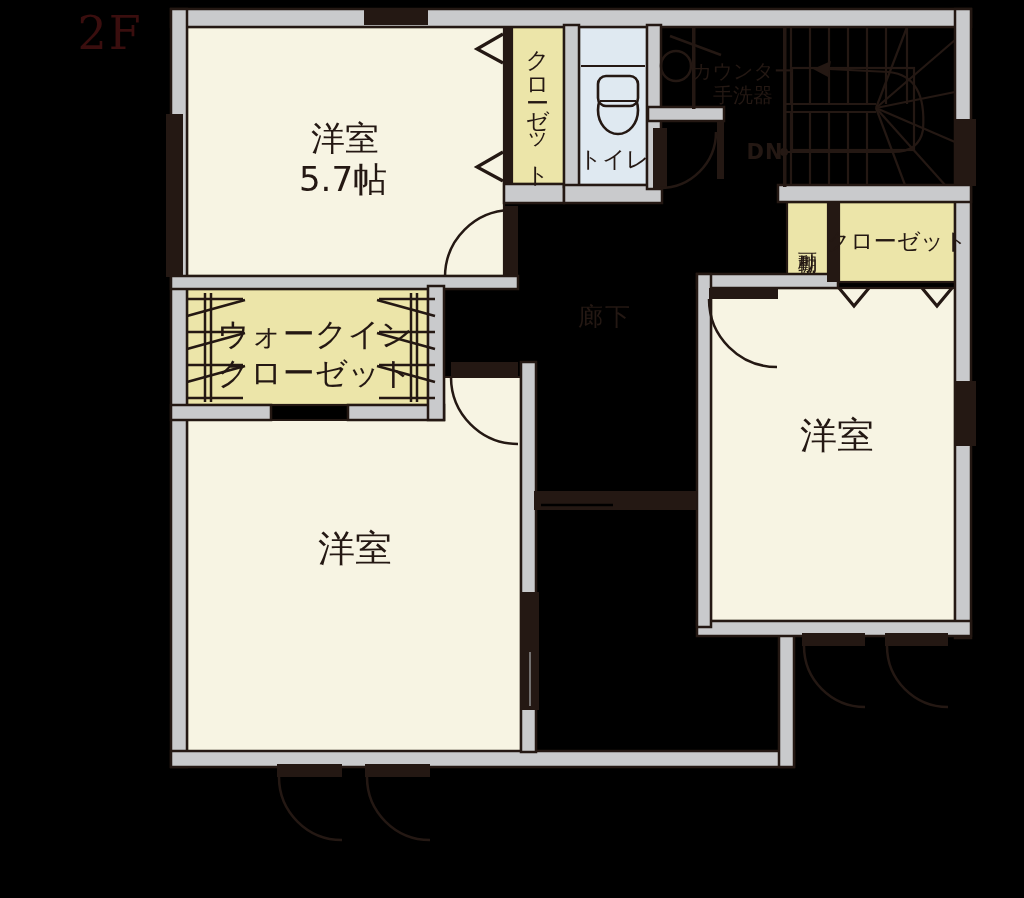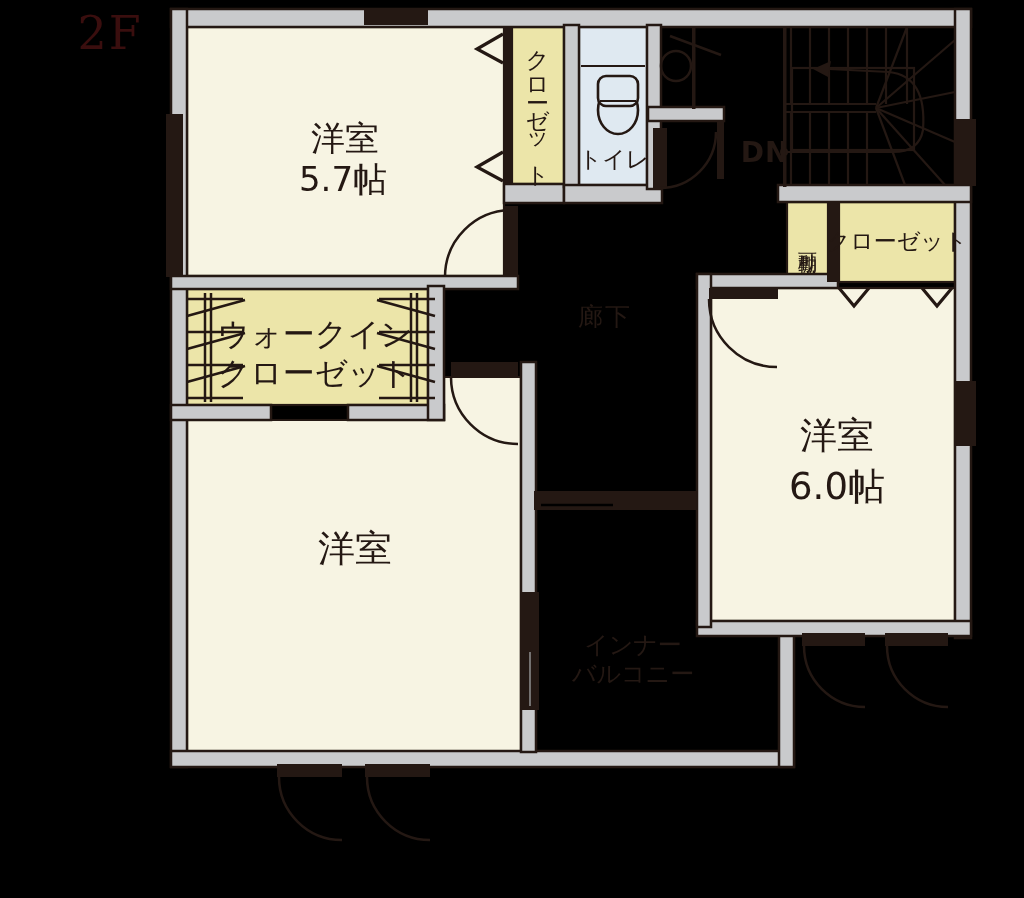--- a/index.html
+++ b/index.html
@@ -20,21 +20,21 @@
   .ln2{stroke:var(--line);stroke-width:2.2;fill:none;}
   .ln3{stroke:var(--line);stroke-width:3.2;fill:none;}
   .lbl{position:absolute;transform:translate(-50%,-50%);color:var(--line);
        white-space:pre;text-align:center;line-height:1.22;}
   .v{writing-mode:vertical-rl;text-orientation:upright;letter-spacing:2px;}
   .f2{font-family:"DejaVu Serif","Liberation Serif",serif;color:var(--floor_label_color);
       font-size:46px;letter-spacing:2px;}
   .s37{font-size:37px;} .s34{font-size:34px;} .s27{font-size:25px;letter-spacing:2px;}
   .s26{font-size:32px;} .s24{font-size:24px;} .s23{font-size:23px;}
   .s20{font-size:20px;} .s19{font-size:19px;}
-  .dn{font-size:28px;font-weight:bold;letter-spacing:1px;}
+  .dn{font-size:21px;font-weight:bold;letter-spacing:1px;}
 </style>
 </head>
 <body>
 
 <div id="stage">
 
 <svg width="1024" height="898" viewBox="0 0 1024 898">
 
   <g>
     <rect class="room" x="166" y="27" width="317" height="249"></rect>
@@ -185,30 +185,29 @@
   </g>
 </svg>
 
 <div class="lbl f2" style="left:89px;top:33px;">2F</div>
 
 <div class="lbl s34" style="left:324px;top:139px;">洋室</div>
 <div class="lbl s34" style="left:322px;top:180px;">5.7帖</div>
 
 <div class="lbl s23 v" style="left:517px;top:106px;">クローゼット</div>
 <div class="lbl s23" style="left:593px;top:159px;">トイレ</div>
+<div class="lbl s20" style="left:722px;top:83px;">カウンター
+手洗器</div>
 <div class="lbl dn" style="left:744px;top:153px;">DN</div>
 
 <div class="lbl s19 v" style="left:787px;top:239px;letter-spacing:1px;">可動棚</div>
 <div class="lbl s23" style="left:876px;top:241px;">クローゼット</div>
 
 <div class="lbl s27" style="left:584px;top:317px;">廊下</div>
 <div class="lbl s26" style="left:294px;top:354px;">ウォークイン
 クローゼット</div>
 
 <div class="lbl s37" style="left:334px;top:549px;">洋室</div>
 
 <div class="lbl s37" style="left:816px;top:436px;">洋室</div>
-<div class="lbl s37" style="left:816px;top:487px;">6.0帖</div>
-
-<div class="lbl s24" style="left:612px;top:660px;">インナー
-バルコニー</div>
+
 
 </div>
 
 </body></html>

